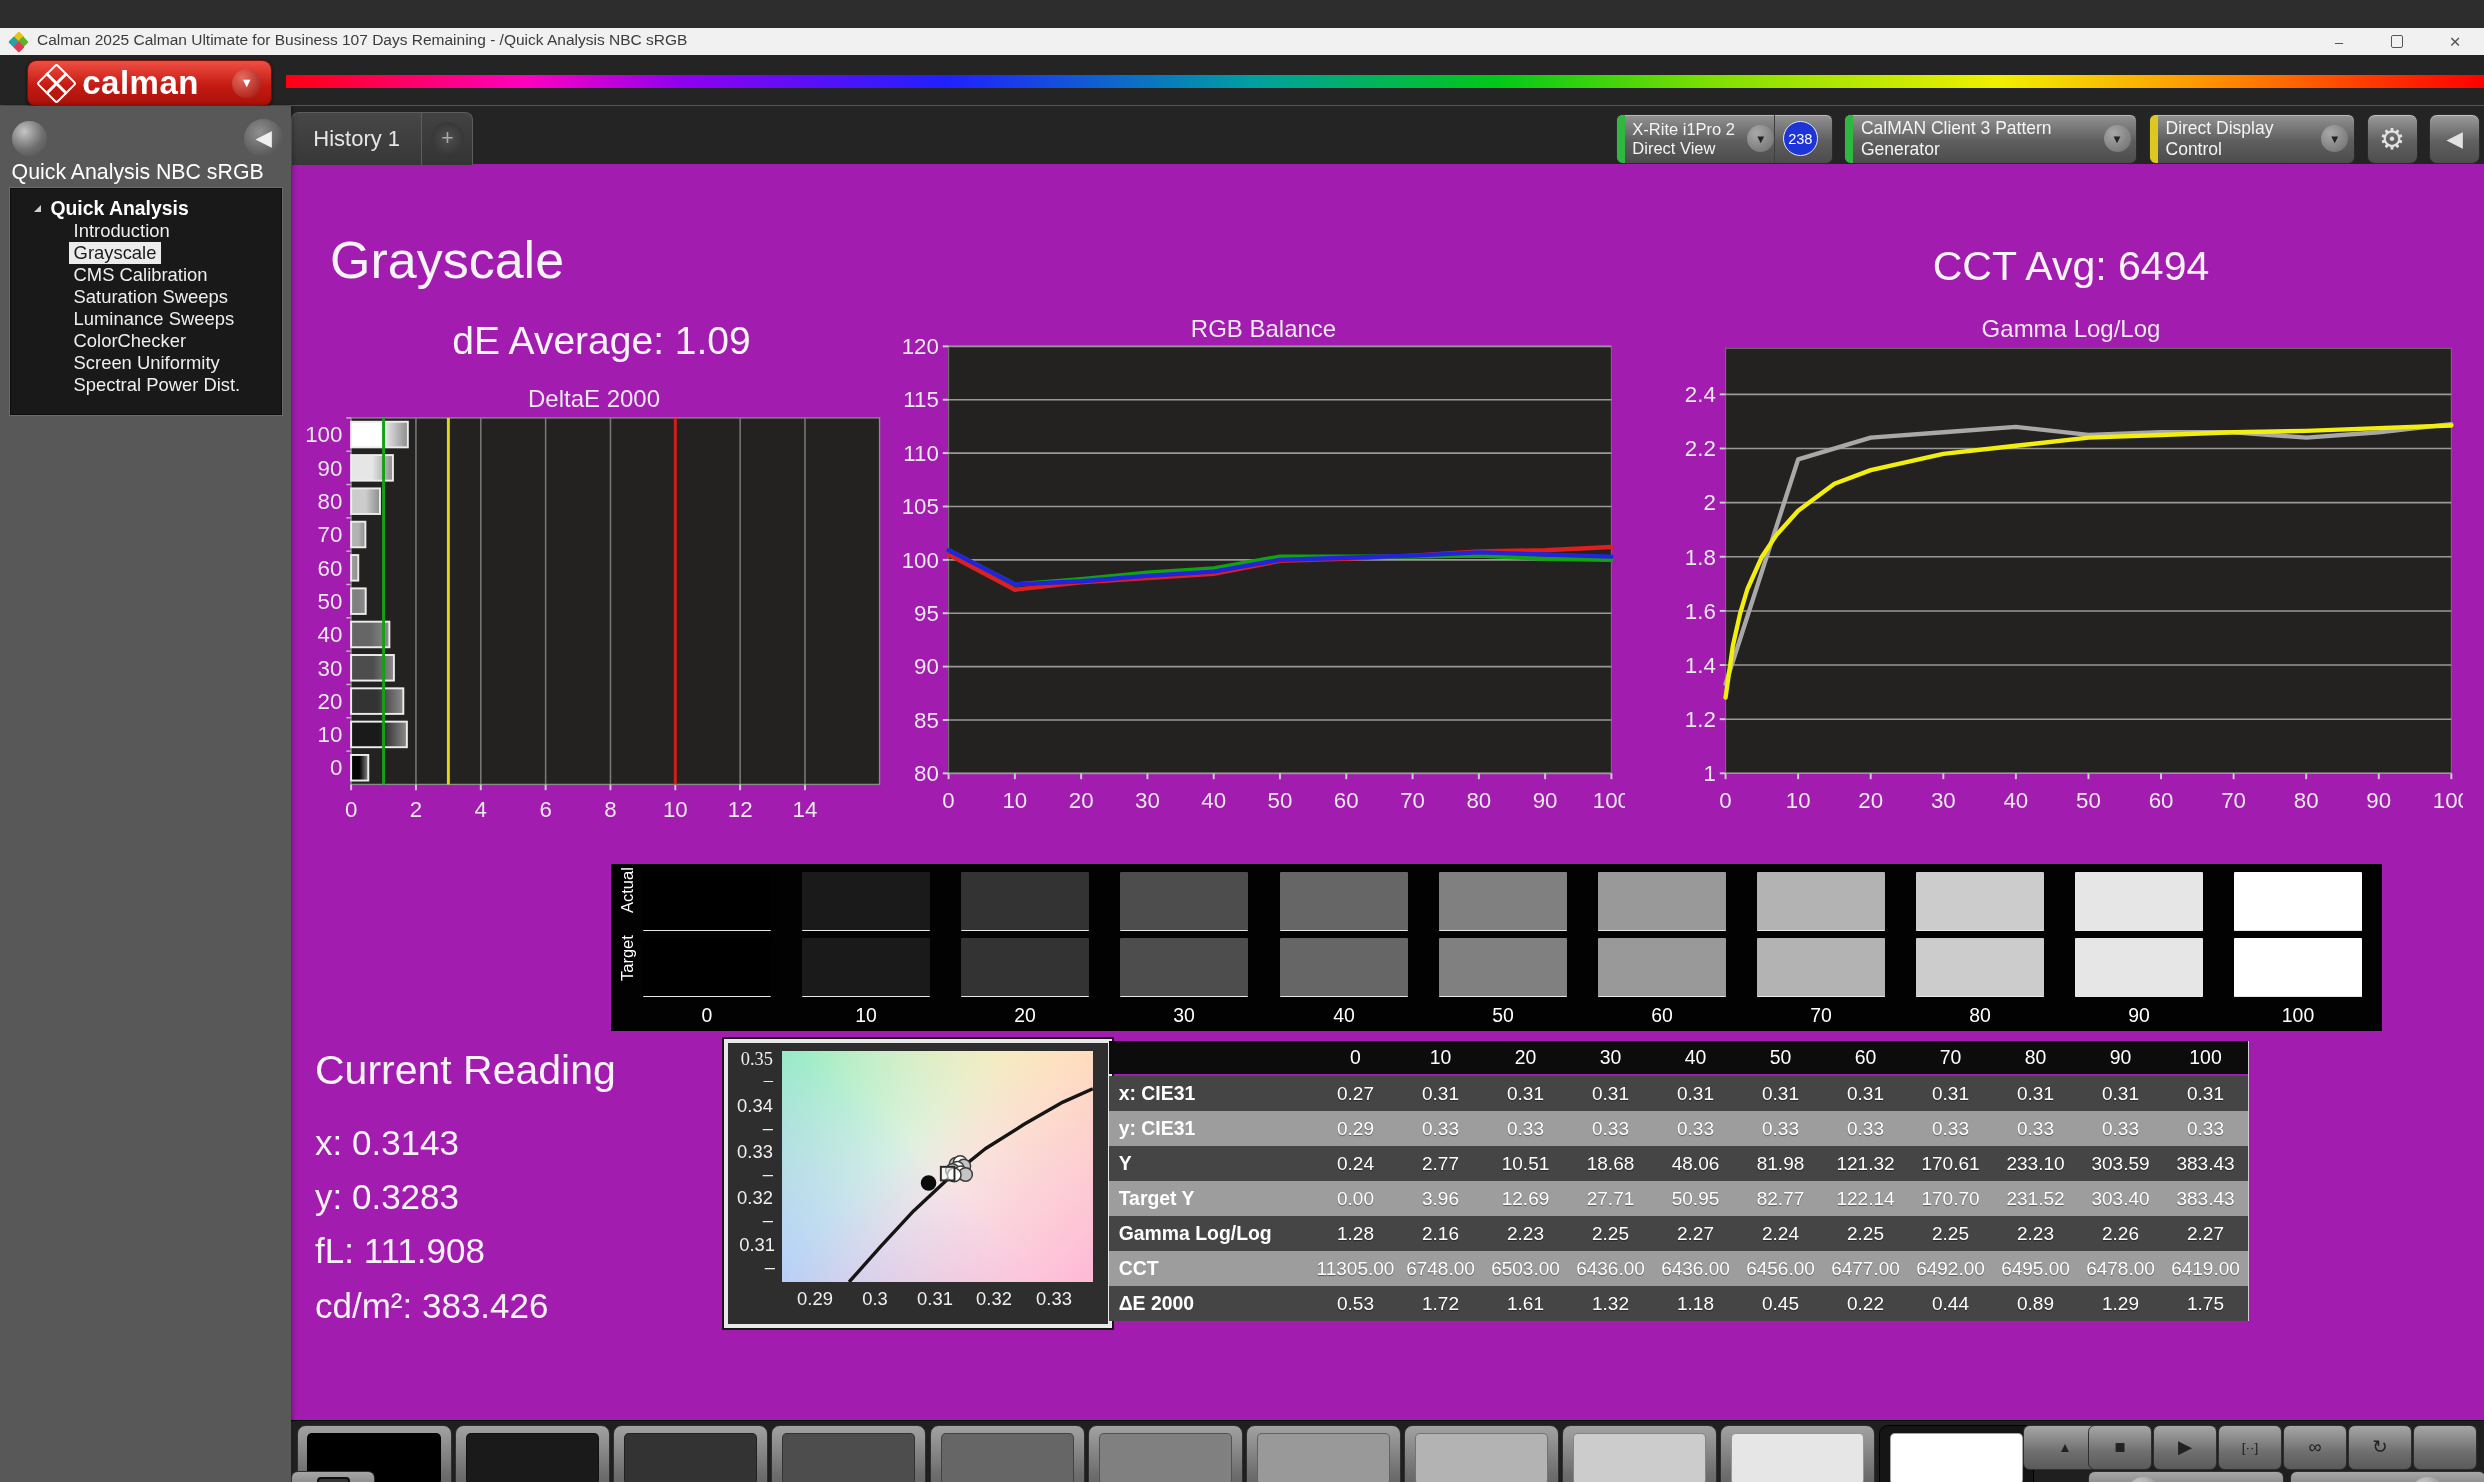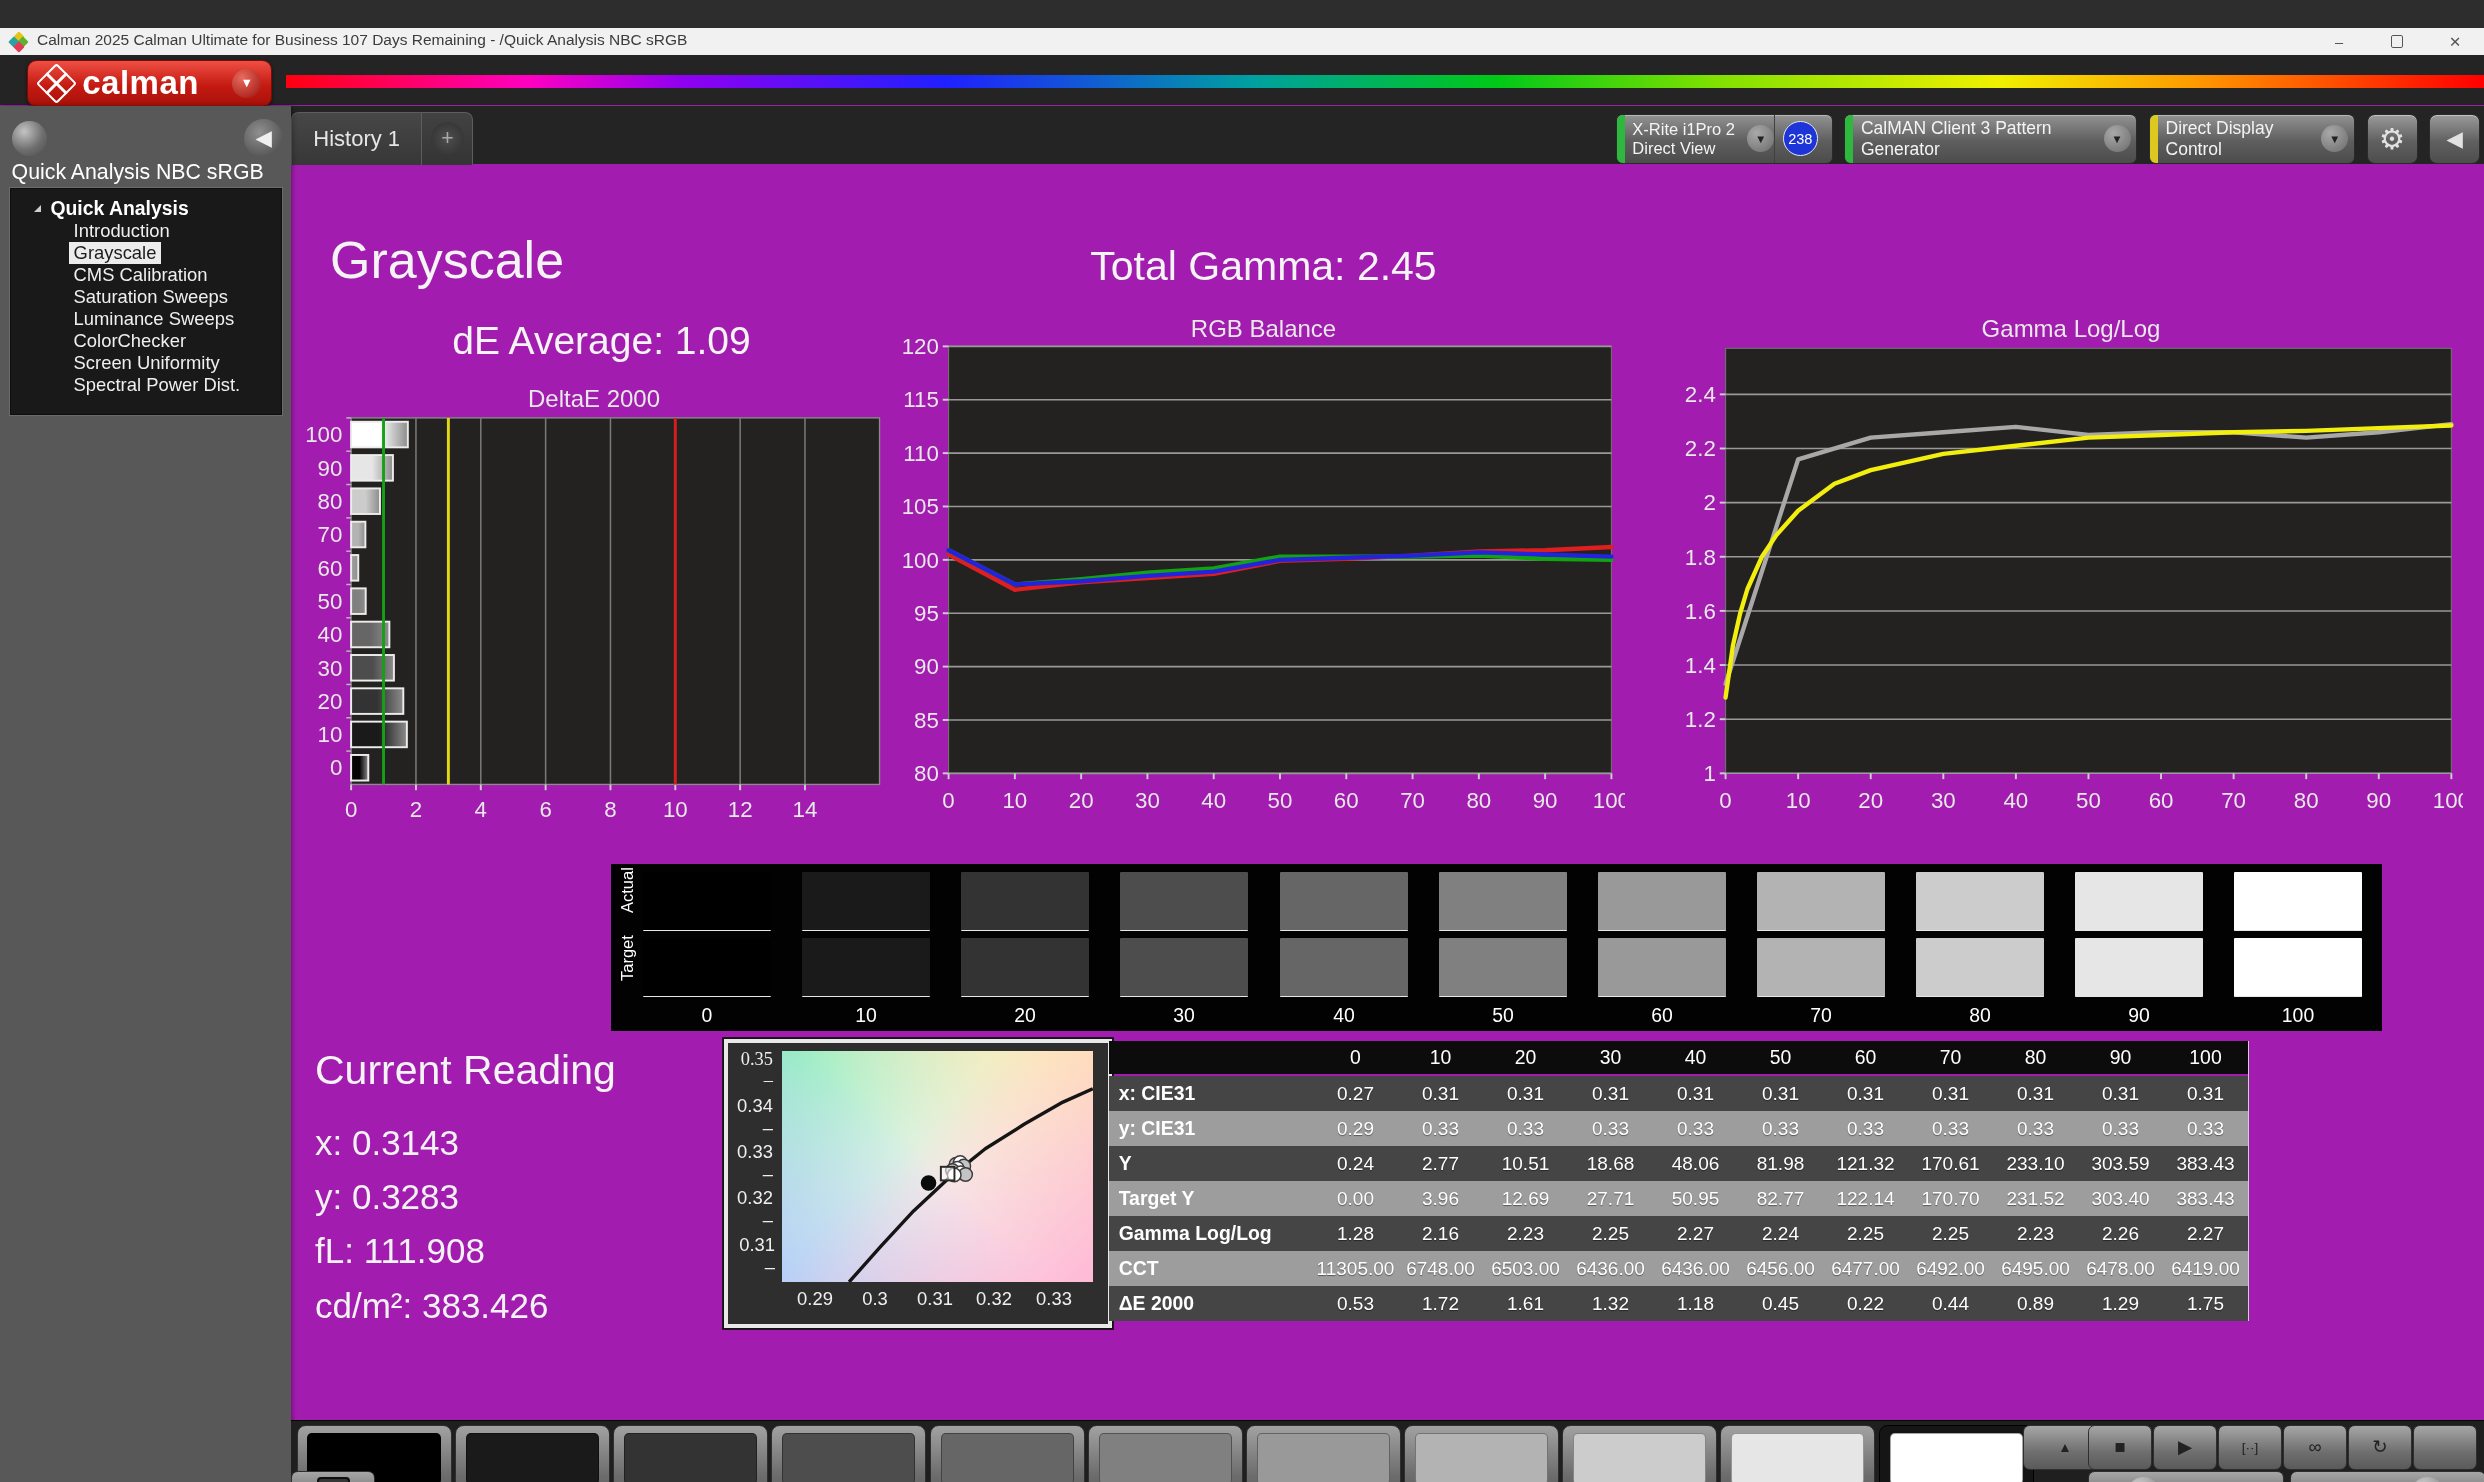--- a/index.html
+++ b/index.html
@@ -232,21 +232,21 @@
           <div class="tree-item">Luminance Sweeps</div>
           <div class="tree-item">ColorChecker</div>
           <div class="tree-item">Screen Uniformity</div>
           <div class="tree-item">Spectral Power Dist.</div>
         </div>
     </div>
   </div>
 
   <div class="abs h-light" style="left:330px;top:202px;font-size:52px">Grayscale</div>
   <div class="abs h-light" style="left:320px;top:291px;width:563px;text-align:center;font-size:39px">dE Average: 1.09</div>
-  <div class="abs h-light" style="left:902px;top:215px;width:723px;text-align:center;font-size:41px">Total Gamma: 2.45</div>
+  <div class="abs h-light" style="left:1679px;top:215px;width:784px;text-align:center;font-size:41px">CCT Avg: 6494</div>
 
   <div class="abs chart-subtitle" style="left:291px;top:357px;width:606px">DeltaE 2000</div>
   <div class="abs chart-subtitle" style="left:902px;top:287px;width:723px">RGB Balance</div>
   <div class="abs chart-subtitle" style="left:1679px;top:287px;width:784px">Gamma Log/Log</div>
 
   <svg class="abs" id="svg-de" style="left:291px;top:378px" width="606" height="432" viewBox="0 0 625 445">
       <rect x="62" y="12" width="545" height="378" fill="#232221" stroke="#8a8a8a" stroke-width="1.4"></rect>
       <line x1="62" x2="62" y1="390" y2="396" stroke="#ccc" stroke-width="2"></line>
       <text x="62" y="424" text-anchor="middle" font-size="23" fill="#e8e8e8">0</text>
       <line x1="128.87116564417178" x2="128.87116564417178" y1="12" y2="390" stroke="#787878" stroke-width="1.6"></line>

